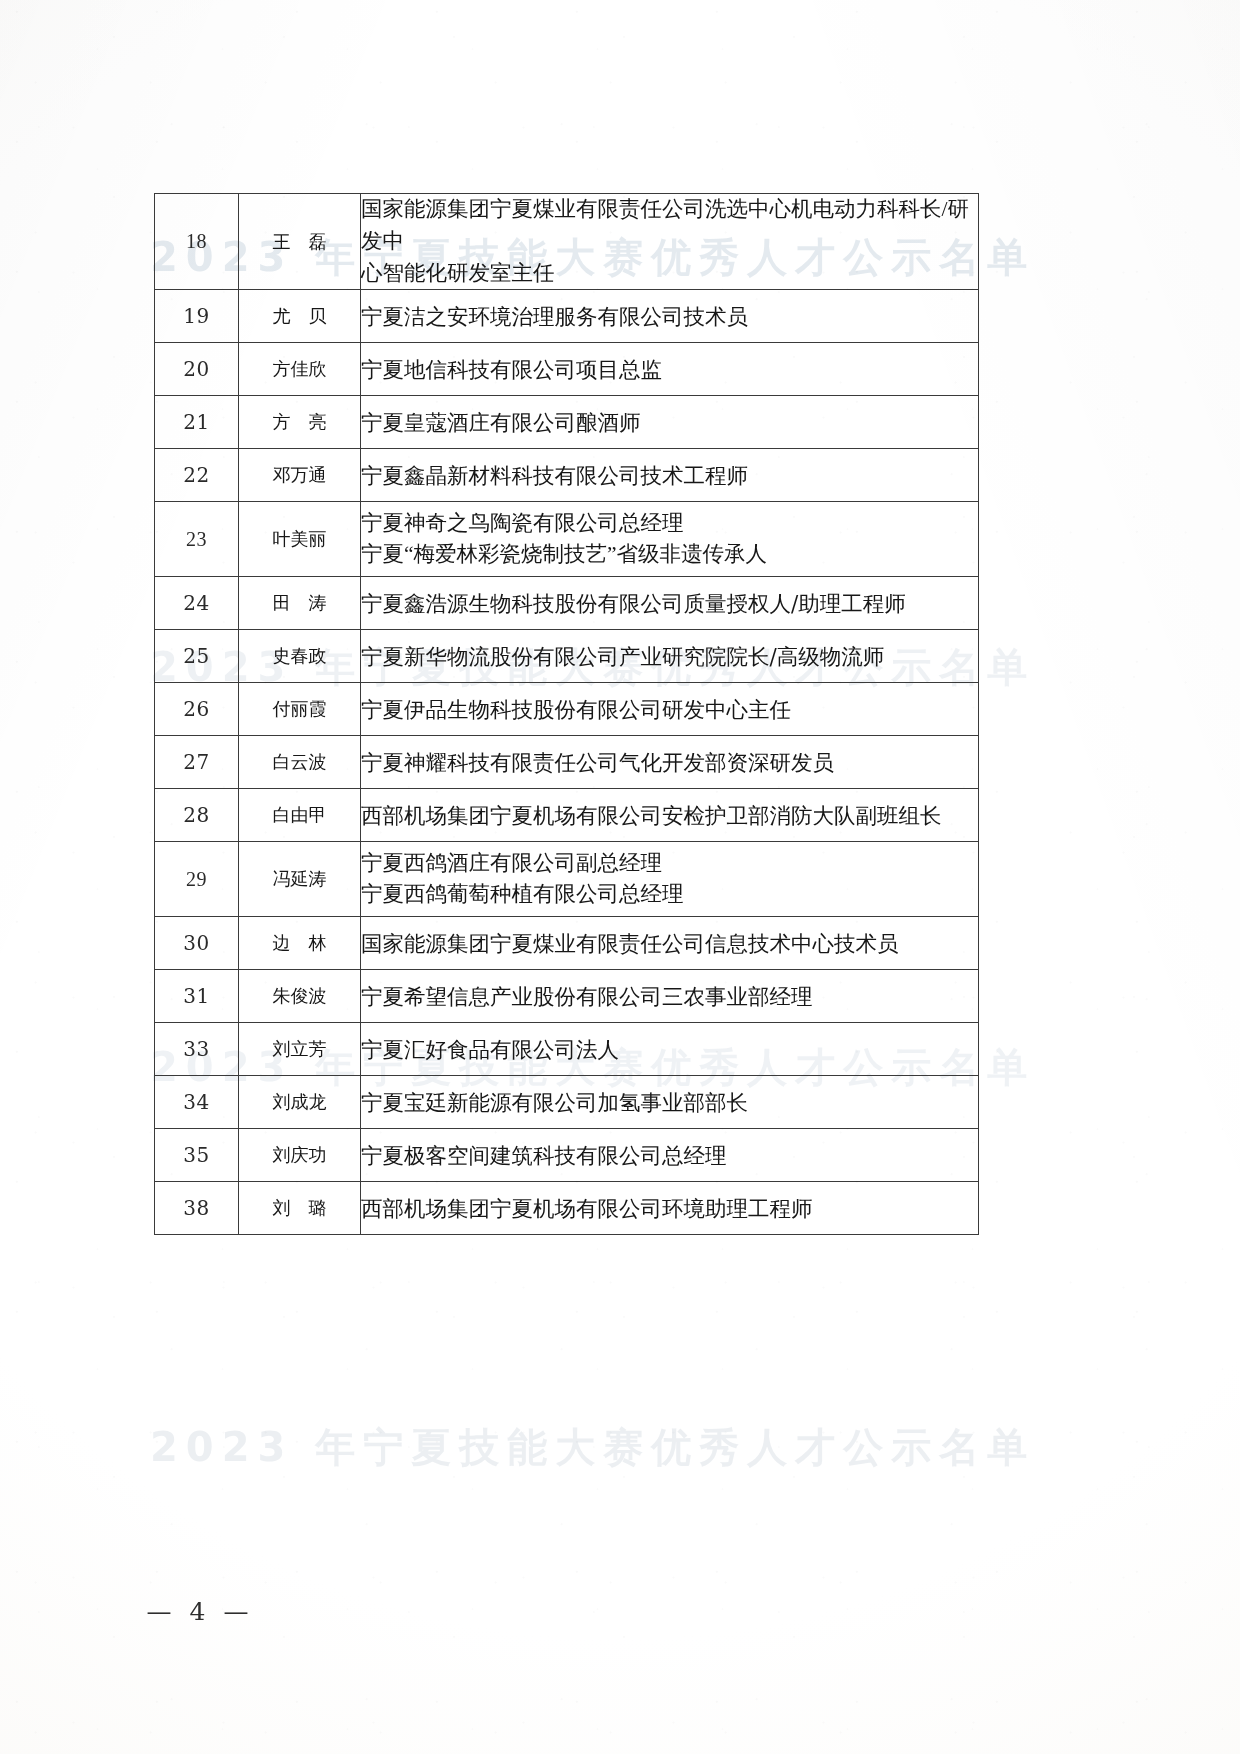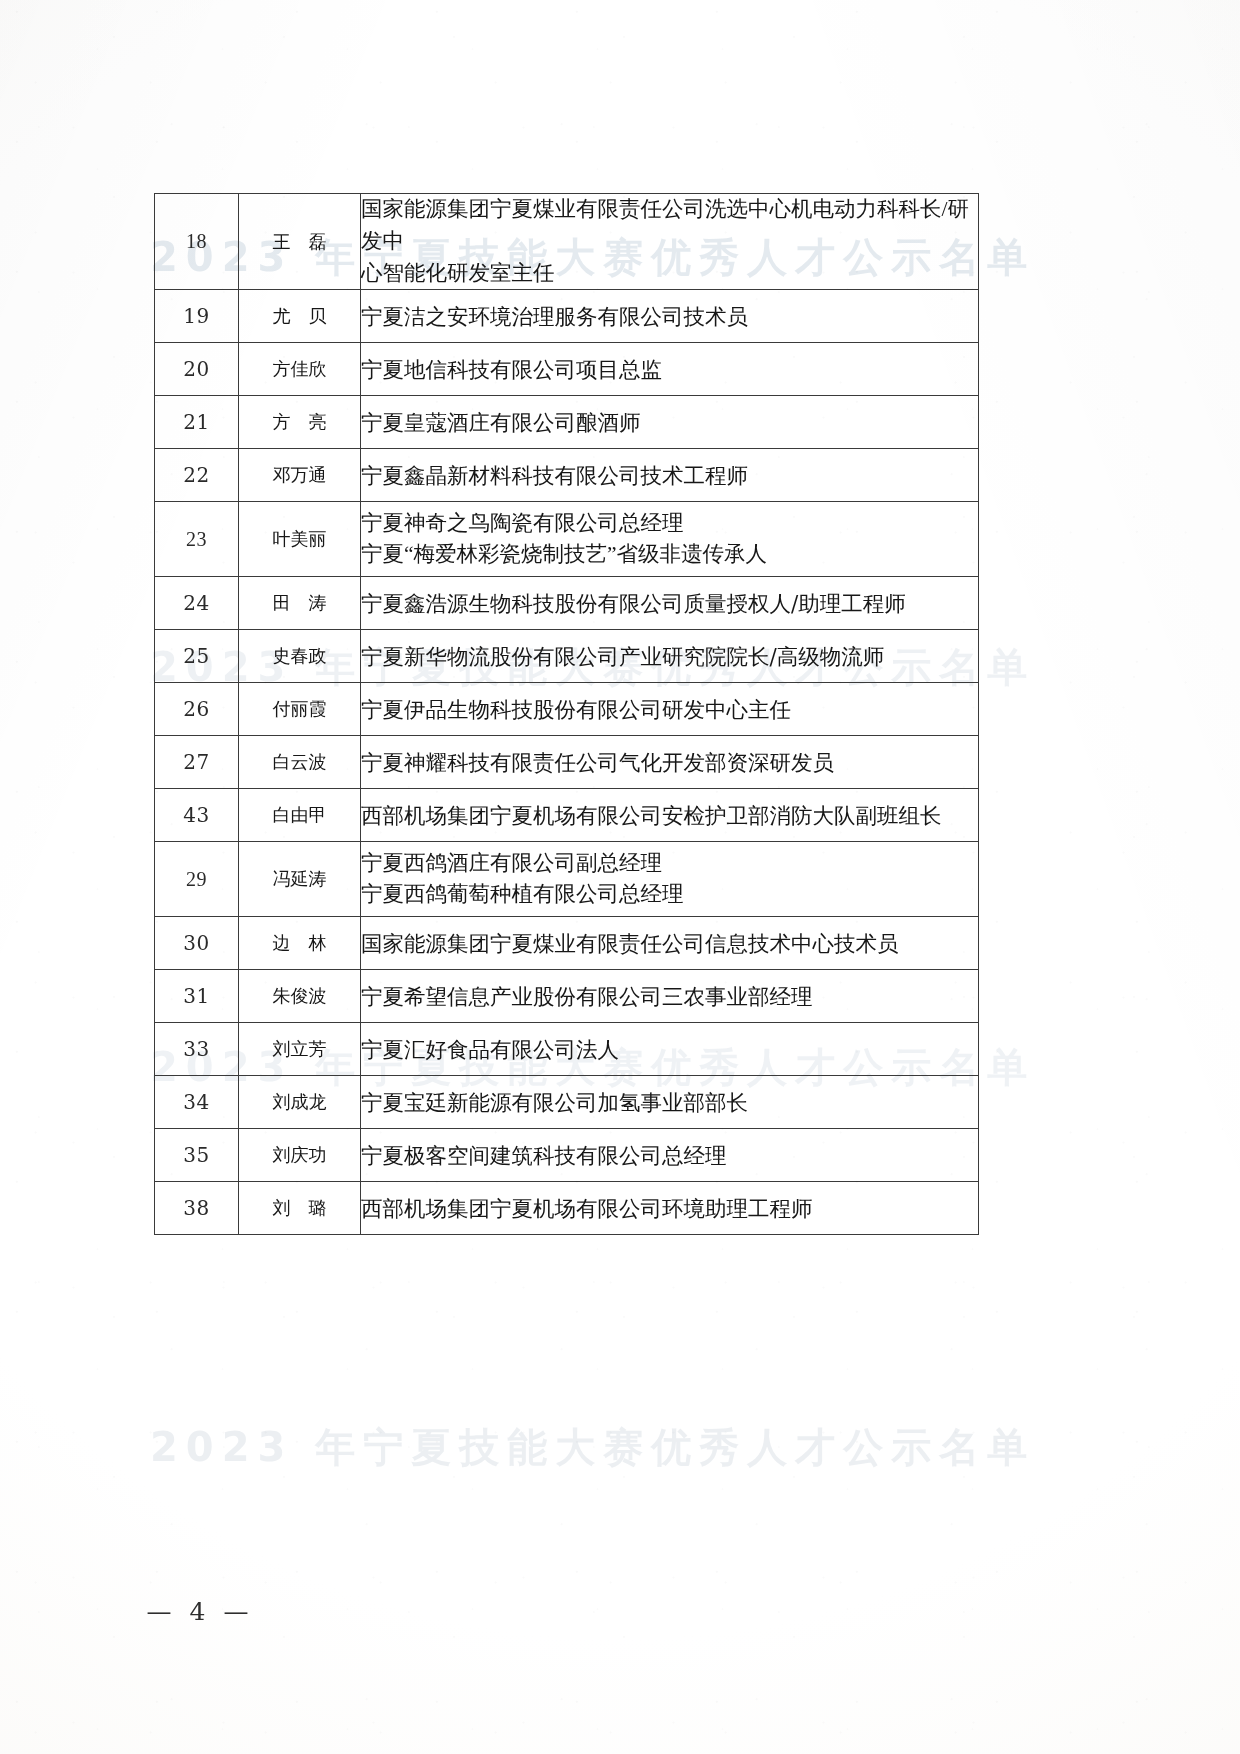--- a/index.html
+++ b/index.html
@@ -210,21 +210,21 @@
             </td>
           </tr>
           <tr class="r1">
             <td class="cell-index">27</td>
             <td class="cell-name">白云波</td>
             <td class="cell-org">
               <span class="org-line">宁夏神耀科技有限责任公司气化开发部资深研发员</span>
             </td>
           </tr>
           <tr class="r1">
-            <td class="cell-index">43</td>
+            <td class="cell-index">28</td>
             <td class="cell-name">白由甲</td>
             <td class="cell-org">
               <span class="org-line">西部机场集团宁夏机场有限公司安检护卫部消防大队副班组长</span>
             </td>
           </tr>
           <tr class="r2">
             <td class="cell-index">29</td>
             <td class="cell-name">冯延涛</td>
             <td class="cell-org">
               <span class="org-line">宁夏西鸽酒庄有限公司副总经理</span>

